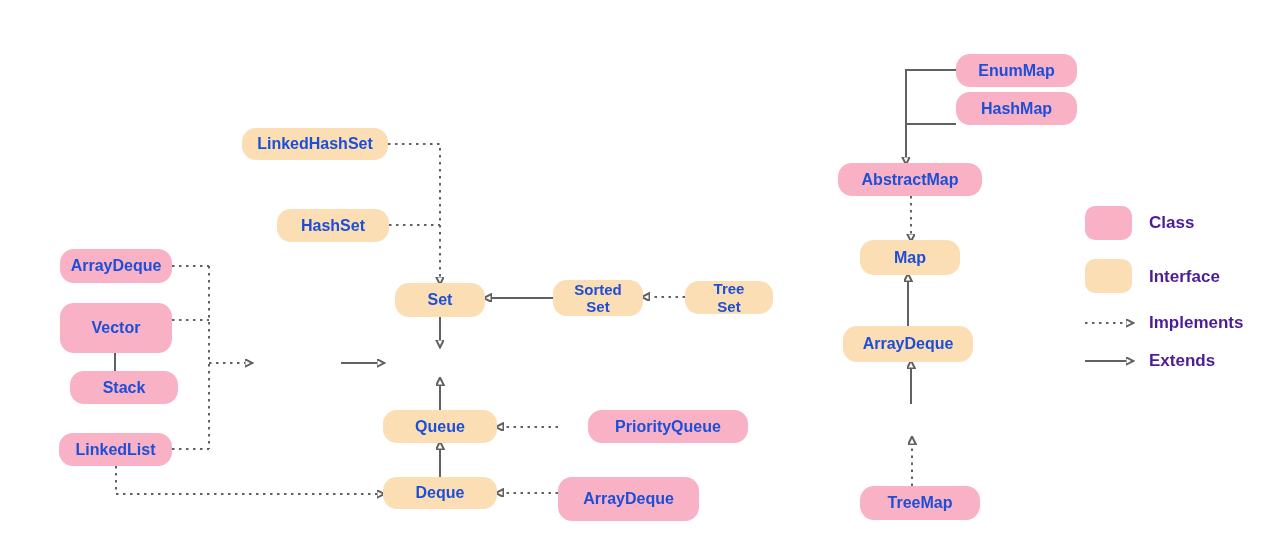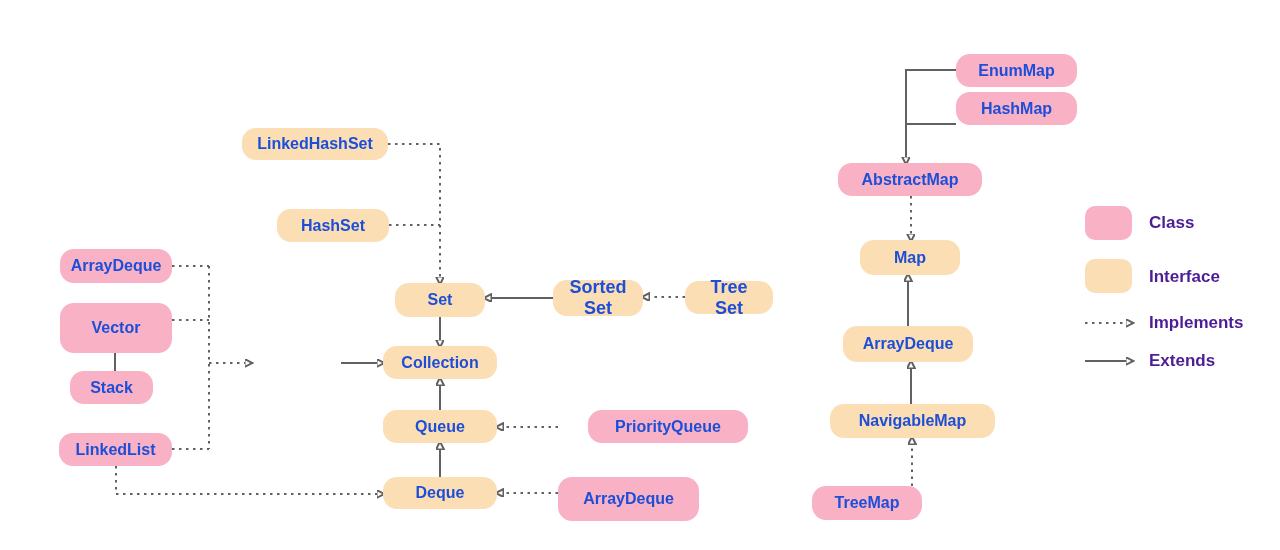--- a/index.html
+++ b/index.html
@@ -11,21 +11,21 @@
   .edges{position:absolute;left:0;top:0;width:1280px;height:550px;}
   .edges path{fill:none;stroke:#616161;stroke-width:2;}
   .edges path.dashed{stroke-dasharray:2.5 4.5;}
   .node{
     position:absolute;display:flex;align-items:center;justify-content:center;
     border-radius:14px;font-weight:700;font-size:16px;color:#1d4ed8;
     text-align:center;box-sizing:border-box;
   }
   .pink{background:#f9b1c6;}
   .peach{background:#fbdeb4;}
-  .two-line{font-size:18px;line-height:1.15;white-space:pre-line;}
+  .two-line{font-size:15px;line-height:1.15;white-space:pre-line;}
   .legend-swatch{position:absolute;width:47px;height:34px;border-radius:10px;}
   .legend-label{
     position:absolute;font-weight:700;font-size:17px;color:#4c1d95;
     transform:translateY(-50%);white-space:nowrap;
   }
 </style>
 </head>
 <body>
 
 <div class="canvas">
@@ -64,41 +64,39 @@
 
     <path class="dashed" d="M1085 323 H1126" marker-end="url(#arrow)"></path>
     <path d="M1085 361 H1126" marker-end="url(#arrow)"></path>
   </svg>
 
   <div class="node peach" style="left:242px;top:128px;width:146px;height:32px">LinkedHashSet</div>
   <div class="node peach" style="left:277px;top:209px;width:112px;height:33px">HashSet</div>
 
   <div class="node pink" style="left:60px;top:249px;width:112px;height:34px">ArrayDeque</div>
   <div class="node pink" style="left:60px;top:303px;width:112px;height:50px">Vector</div>
-  <div class="node pink" style="left:70px;top:371px;width:83px;height:33px">Stack</div>
+  <div class="node pink" style="left:70px;top:371px;width:108px;height:33px">Stack</div>
   <div class="node pink" style="left:59px;top:433px;width:113px;height:33px">LinkedList</div>
 
   <div class="node peach" style="left:395px;top:283px;width:90px;height:34px">Set</div>
-  <div class="node peach" style="left:383px;top:346px;width:114px;height:33px">Collection</div>
   <div class="node peach" style="left:383px;top:410px;width:114px;height:33px">Queue</div>
   <div class="node peach" style="left:383px;top:477px;width:114px;height:32px">Deque</div>
   <div class="node peach two-line" style="left:553px;top:280px;width:90px;height:36px">Sorted
 Set</div>
   <div class="node peach two-line" style="left:685px;top:281px;width:88px;height:33px">Tree
 Set</div>
   <div class="node pink" style="left:588px;top:410px;width:160px;height:33px">PriorityQueue</div>
   <div class="node pink" style="left:558px;top:477px;width:141px;height:44px">ArrayDeque</div>
 
   <div class="node pink" style="left:956px;top:54px;width:121px;height:33px">EnumMap</div>
   <div class="node pink" style="left:956px;top:92px;width:121px;height:33px">HashMap</div>
   <div class="node pink" style="left:838px;top:163px;width:144px;height:33px">AbstractMap</div>
   <div class="node peach" style="left:860px;top:240px;width:100px;height:35px">Map</div>
   <div class="node peach" style="left:843px;top:326px;width:130px;height:36px">ArrayDeque</div>
-  <div class="node peach" style="left:830px;top:404px;width:165px;height:34px">NavigableMap</div>
-  <div class="node pink" style="left:812px;top:486px;width:110px;height:34px">TreeMap</div>
+  <div class="node pink" style="left:860px;top:486px;width:120px;height:34px">TreeMap</div>
 
   <div class="legend-swatch pink" style="left:1085px;top:206px"></div>
   <div class="legend-label" style="left:1149px;top:223px">Class</div>
   <div class="legend-swatch peach" style="left:1085px;top:259px"></div>
   <div class="legend-label" style="left:1149px;top:277px">Interface</div>
   <div class="legend-label" style="left:1149px;top:323px">Implements</div>
   <div class="legend-label" style="left:1149px;top:361px">Extends</div>
 
 </div>
 

